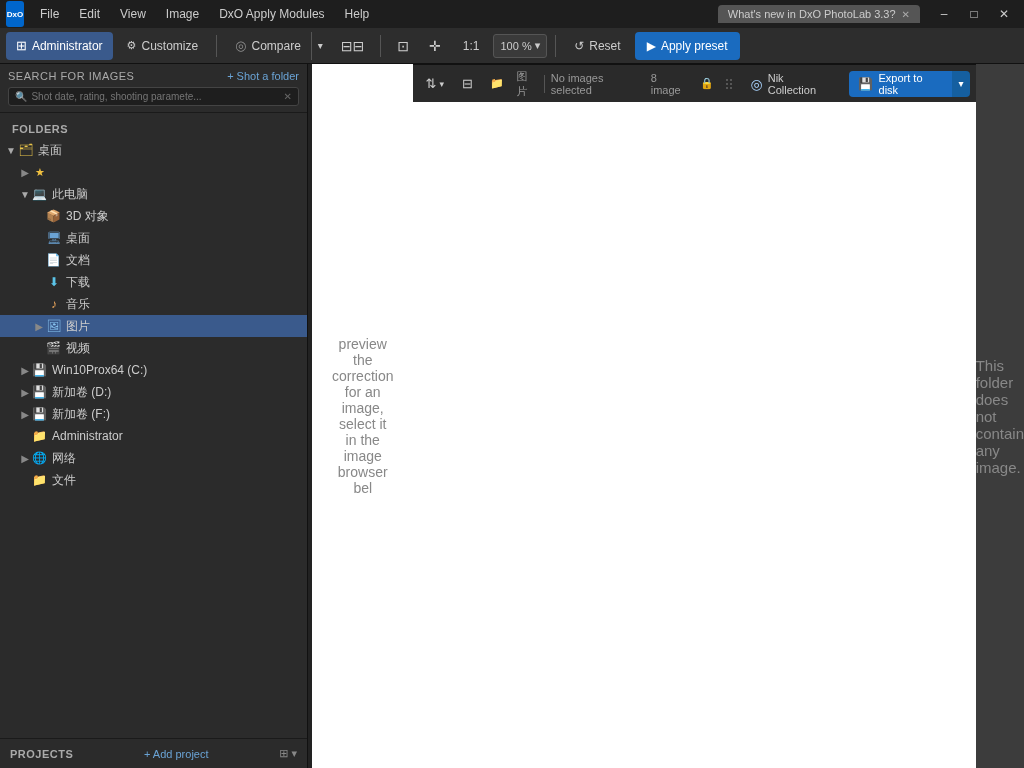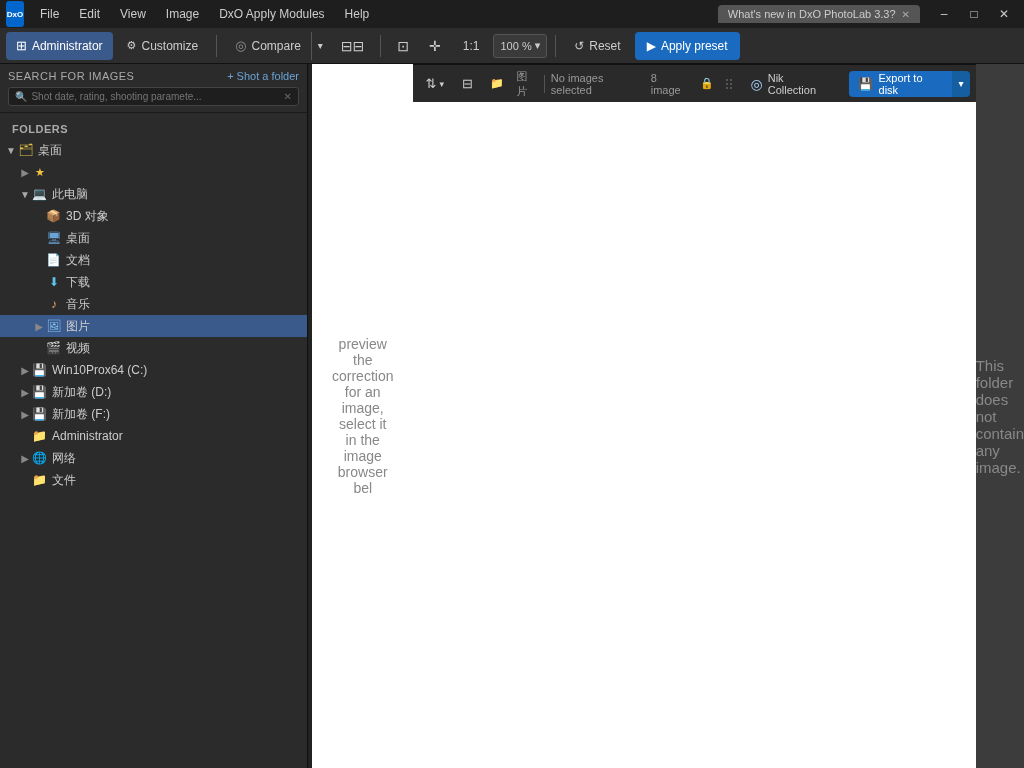--- a/index.html
+++ b/index.html
@@ -647,20 +647,27 @@
           <span class="tree-label">网络</span>
         </div>
 
         <div class="tree-item" style="padding-left: 18px;">
           <span class="tree-arrow"></span>
           <span class="tree-icon folder-icon">📁</span>
           <span class="tree-label">文件</span>
         </div>
       </div>
 
+      <div id="projects-section">
+        <div class="section-header">
+          <span class="section-label" style="padding:0;">PROJECTS</span>
+          <span class="add-project-btn">+ Add project</span>
+          <span class="project-options">⊞ ▾</span>
+        </div>
+      </div>
     </div>
 
     <div class="splitter"></div>
 
     <div id="viewer">
       <div id="viewer-content">
         <div class="viewer-message">preview the correction for an image, select it in the image browser bel</div>
       </div>
 
       <div id="filmstrip-bar">

